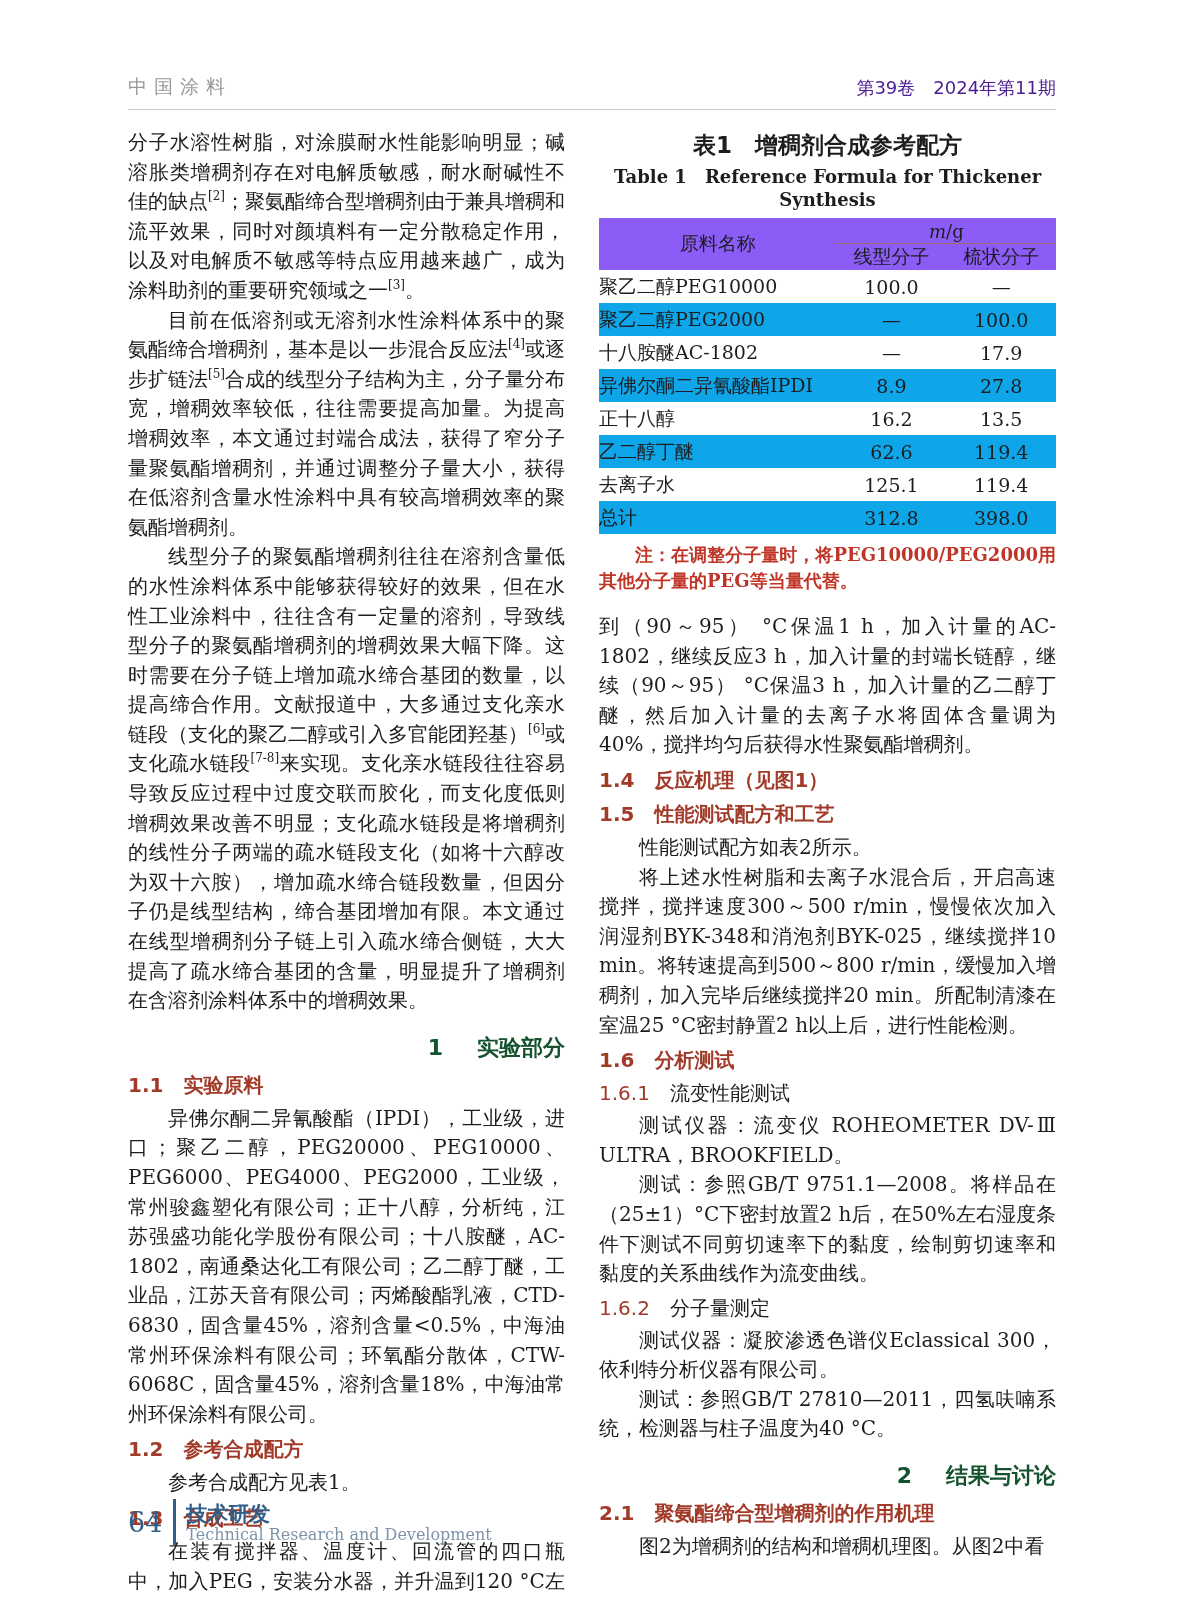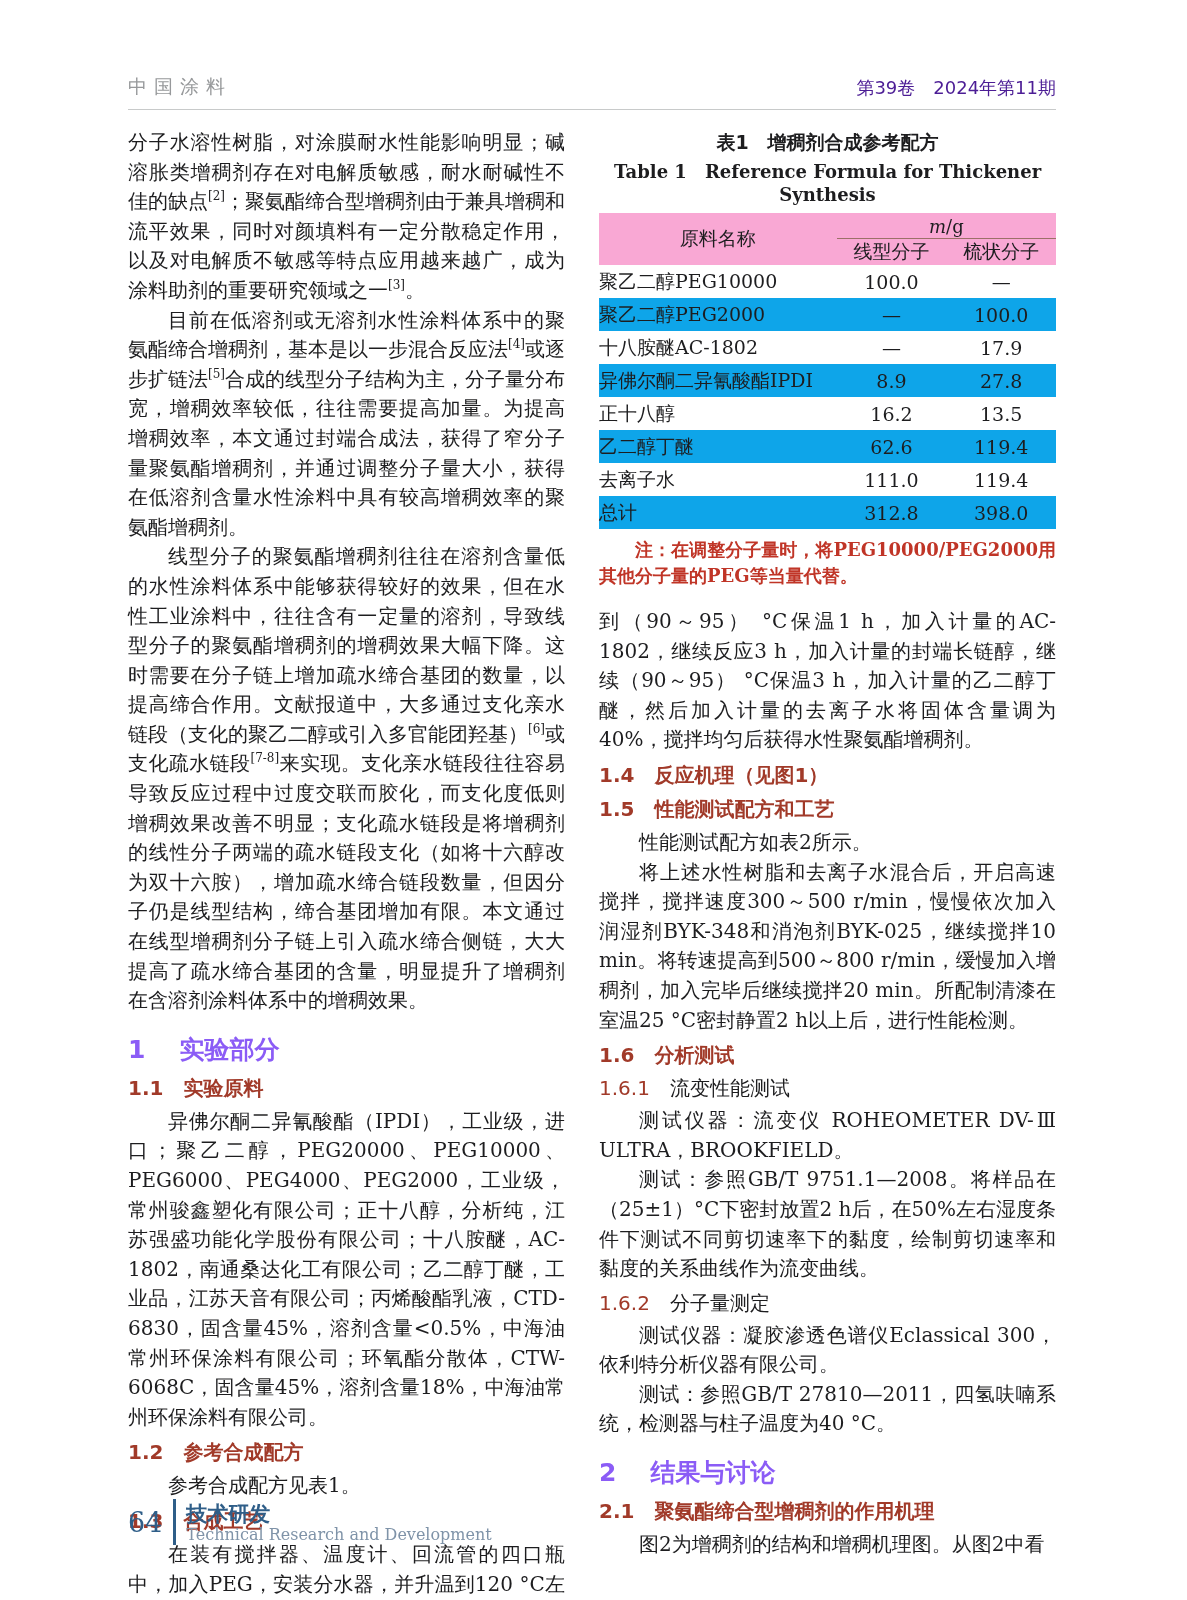--- a/index.html
+++ b/index.html
@@ -14,34 +14,34 @@
   .issue{font-size:18px;color:#4c1d95;font-family:"DejaVu Sans","Liberation Sans",sans-serif;}
   
   .columns{position:absolute;top:128px;left:128px;right:131px;display:flex;gap:34px;}
   .col-left{width:437px;flex:0 0 437px;}
   .col-right{flex:1;min-width:0;}
   .body-p{margin:0;font-size:20px;line-height:29.6px;text-align:justify;text-justify:inter-ideograph;}
   .body-p.indent{text-indent:2em;}
   .body-p sup{font-size:12px;line-height:0;}
   
   .h-major{margin:17px 0 9px 0;font-family:"DejaVu Sans","Liberation Sans",sans-serif;
-           font-size:25px;font-weight:bold;color:#8b5cf6;}
+           font-size:22px;font-weight:bold;color:#14532d;text-align:right;}
   .h-major .h-num{margin-right:34px;}
   .h-sub{margin:7px 0 5px 0;font-family:"DejaVu Sans","Liberation Sans",sans-serif;
          font-size:20px;font-weight:bold;color:#a13a29;}
   .h-sub .h-num{margin-right:20px;}
   .h-sub3{margin:6px 0 4px 0;font-family:"DejaVu Sans","Liberation Sans",sans-serif;
           font-size:20px;font-weight:normal;color:#1d1d1f;}
   .h-sub3 .h-num{color:#a13a29;margin-right:20px;}
   
   .table-caption-cn{font-family:"DejaVu Sans","Liberation Sans",sans-serif;font-weight:bold;
-                    font-size:19px;text-align:center;margin:2px 0 4px 0;}
+                    font-size:23px;text-align:center;margin:2px 0 4px 0;}
   .table-caption-en{font-weight:bold;font-size:18px;text-align:center;margin:0 0 8px 0;}
   .data-table{width:100%;border-collapse:collapse;font-size:19px;}
-  .data-table thead{background:#f9a8d4;}
+  .data-table thead{background:#8b5cf6;}
   .data-table th{font-weight:normal;padding:0;}
   .th-name{width:52%;text-align:center;vertical-align:middle;height:52px;}
   .th-unit{height:25px;text-align:center;border-bottom:1px solid #9c7067;}
   .th-unit .unit{font-size:18px;}
   .th-sub{height:26px;text-align:center;width:24%;}
   .data-table td{height:33px;padding:0;}
   .td-name{text-align:left;padding-left:10px;}
   .td-num{text-align:center;}
   .data-table tr.row-alt{background:#0ea5e9;}
   .table-note{margin:8px 0 0 0;font-size:18px;line-height:26px;color:#c03527;
@@ -132,21 +132,21 @@
             </tr>
 
             <tr class="t-row row-alt">
               <td class="td-name">乙二醇丁醚</td>
               <td class="td-num">62.6</td>
               <td class="td-num">119.4</td>
             </tr>
 
             <tr class="t-row">
               <td class="td-name">去离子水</td>
-              <td class="td-num">111.0</td>
+              <td class="td-num">125.1</td>
               <td class="td-num">119.4</td>
             </tr>
 
             <tr class="t-row row-alt">
               <td class="td-name">总计</td>
               <td class="td-num">312.8</td>
               <td class="td-num">398.0</td>
             </tr>
           </tbody>
       </table>

